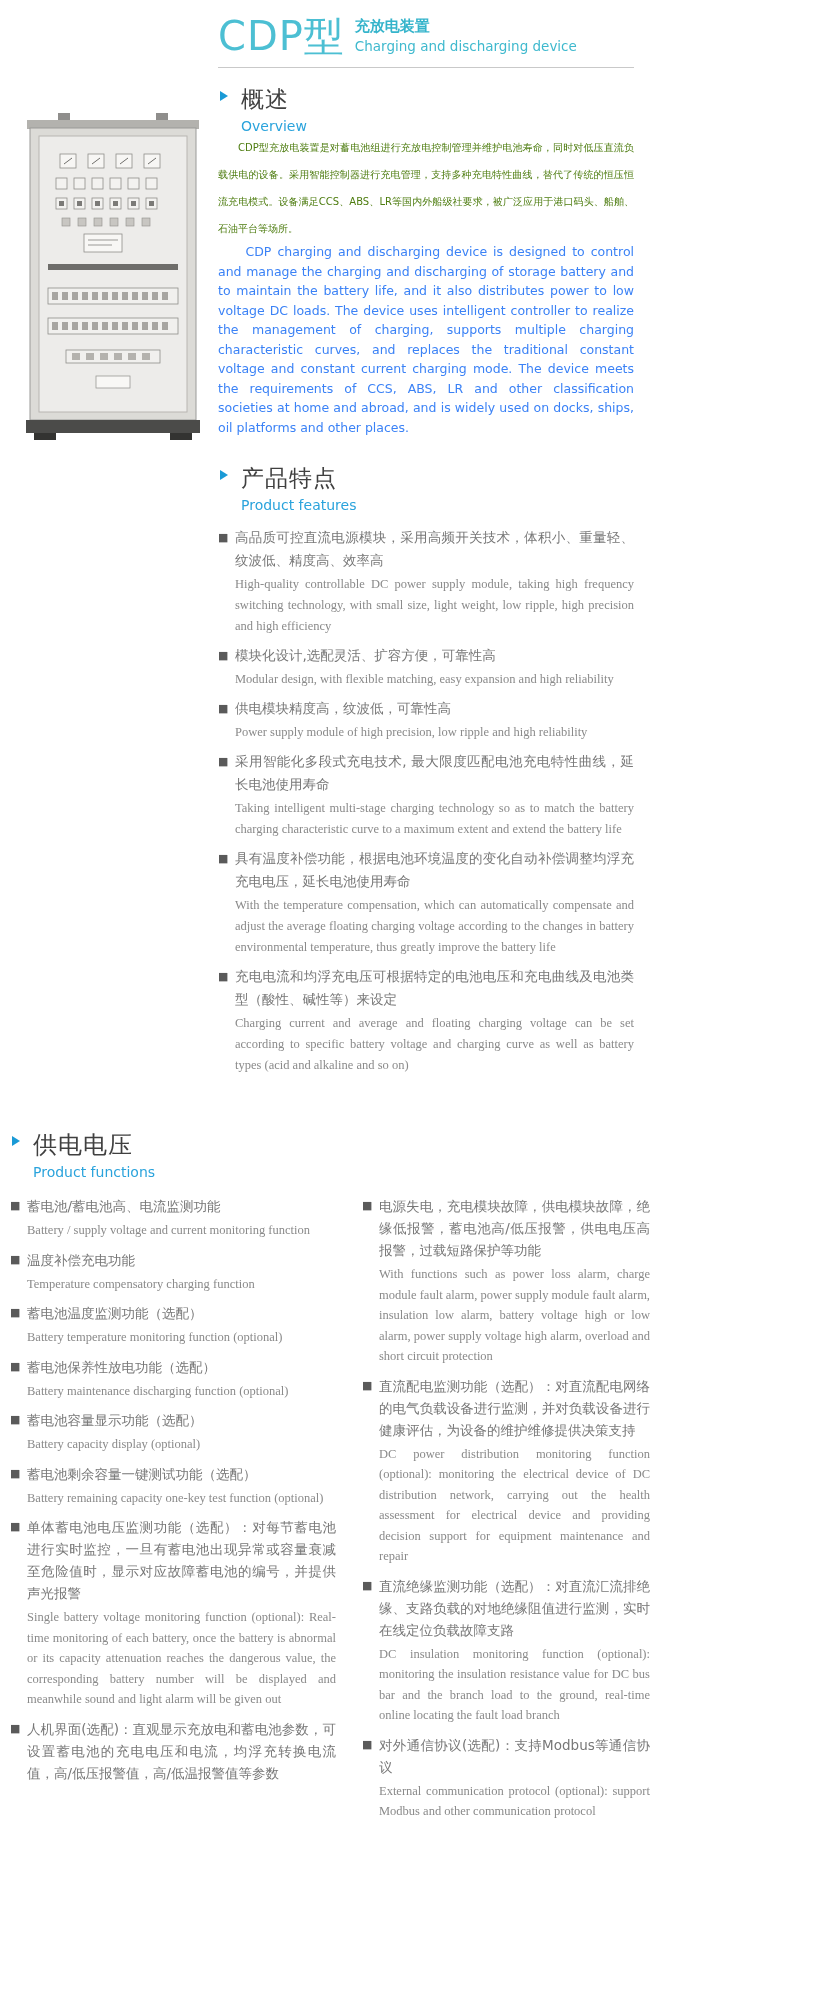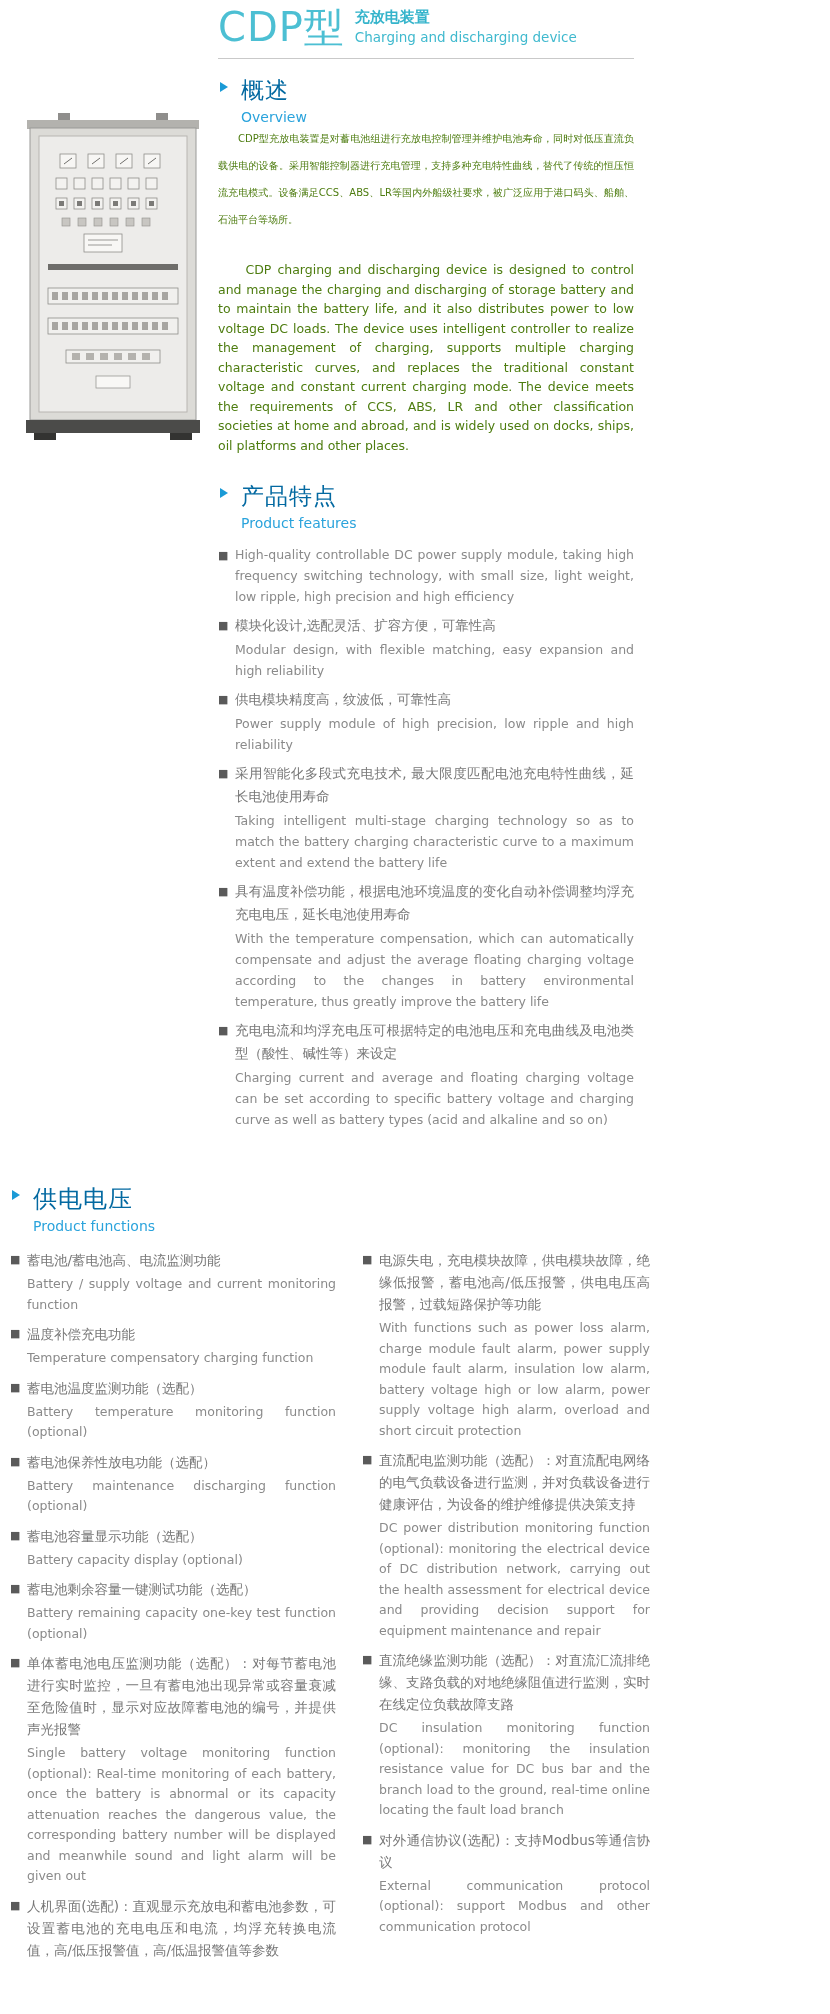--- a/index.html
+++ b/index.html
@@ -4,47 +4,47 @@
 <style>
   * { margin:0; padding:0; box-sizing:border-box; }
   html,body { background:#ffffff; }
   body { font-family:"DejaVu Sans","Liberation Sans",sans-serif; }
   .page { position:relative; width:830px; height:2014px; background:#fff; overflow:hidden; }
 
   
   .top { display:flex; }
   .left-col { width:218px; flex:none; position:relative; }
   .cabinet-wrap { position:absolute; top:112px; left:26px; }
-  .right-col { width:416px; flex:none; padding-top:7px; }
+  .right-col { width:416px; flex:none; padding-top:16px; }
 
   .title-row { display:flex; align-items:flex-end; gap:10px; }
   .model { font-size:40px; line-height:1.0; color:#4cbfd3; letter-spacing:1px; font-weight:400; }
   .subtitle { padding-bottom:2px; }
   .subtitle-cn { font-size:15px; font-weight:bold; color:#35b4cb; }
   .subtitle-en { font-size:13.5px; color:#3fb9ce; margin-top:2px;text-align:right; }
   .divider { height:1px; background:#c9c9c9; margin-top:11px; }
 
   .section-head { position:relative; padding-left:23px; }
   .sh-overview { margin-top:16px; }
   .arrow-icon { position:absolute; left:2px; top:7px; width:0; height:0;
     border-left:8px solid #1a9ad6; border-top:5px solid transparent; border-bottom:5px solid transparent; }
-  .head-cn { font-size:23px; color:#0369a1; letter-spacing:1px; }
+  .head-cn { font-size:23px; color:#404040; letter-spacing:1px; }
   .head-en { font-size:14px; color:#2aa3dc; margin-top:3px; }
 
   .para-cn { margin-top:0; font-size:10px; line-height:27px; color:#4d7c0f;
     text-align:justify; text-indent:2em; }
-  .para-en { margin-top:27px; font-size:12.5px; line-height:19.5px; color:#4d7c0f;
+  .para-en { margin-top:0; font-size:12.5px; line-height:19.5px; color:#3b82f6;
     text-align:justify; text-indent:2.2em; }
 
   .sh-features { margin-top:26px; }
   .feat-list { margin-top:13px; }
   .feat-item { margin-bottom:2px; }
   .item-cn { position:relative; padding-left:17px; font-size:13.5px; line-height:23px; color:#777777; text-align:justify; }
   .bullet-icon { position:absolute; left:0; top:0; color:#5a5a5a; font-size:11px; line-height:23px; }
-  .item-en { padding-left:17px; font-size:12.5px; line-height:21px; color:#8a8a8a; text-align:justify; margin:2px 0 7px; }
+  .item-en { padding-left:17px; font-size:12.5px; line-height:21px; color:#8a8a8a; text-align:justify; margin:2px 0 7px;font-family:Liberation Serif, serif; }
 
   
   .functions { margin-top:46px; padding-left:10px; }
   .functions .head-cn { font-size:24px; }
   .func-columns { display:flex; gap:26px; margin-top:15px; }
   .func-col-left { width:326px; flex:none; }
   .func-col-right { width:288px; flex:none; }
   .func-item { margin-bottom:3px; }
   .func-item .item-cn { line-height:22px; }
   .func-item .bullet-icon { line-height:22px; }
@@ -196,21 +196,21 @@
       <p class="para-en">CDP charging and discharging device is designed to control and manage the charging and discharging of storage battery and to maintain the battery life, and it also distributes power to low voltage DC loads. The device uses intelligent controller to realize the management of charging, supports multiple charging characteristic curves, and replaces the traditional constant voltage and constant current charging mode. The device meets the requirements of CCS, ABS, LR and other classification societies at home and abroad, and is widely used on docks, ships, oil platforms and other places.</p>
 
       <div class="section-head sh-features">
         <span class="arrow-icon"></span>
         <div class="head-cn">产品特点</div>
         <div class="head-en">Product features</div>
       </div>
 
       <div class="feat-list">
         <div class="feat-item">
-          <div class="item-cn"><span class="bullet-icon">■</span></div>
+          <div class="item-cn"><span class="bullet-icon">■</span><span>高品质可控直流电源模块，采用高频开关技术，体积小、重量轻、纹波低、精度高、效率高</span></div>
           <div class="item-en">High-quality controllable DC power supply module, taking high frequency switching technology, with small size, light weight, low ripple, high precision and high efficiency</div>
         </div>
         <div class="feat-item">
           <div class="item-cn"><span class="bullet-icon">■</span><span>模块化设计,选配灵活、扩容方便，可靠性高</span></div>
           <div class="item-en">Modular design, with flexible matching, easy expansion and high reliability</div>
         </div>
         <div class="feat-item">
           <div class="item-cn"><span class="bullet-icon">■</span><span>供电模块精度高，纹波低，可靠性高</span></div>
           <div class="item-en">Power supply module of high precision, low ripple and high reliability</div>
         </div>

